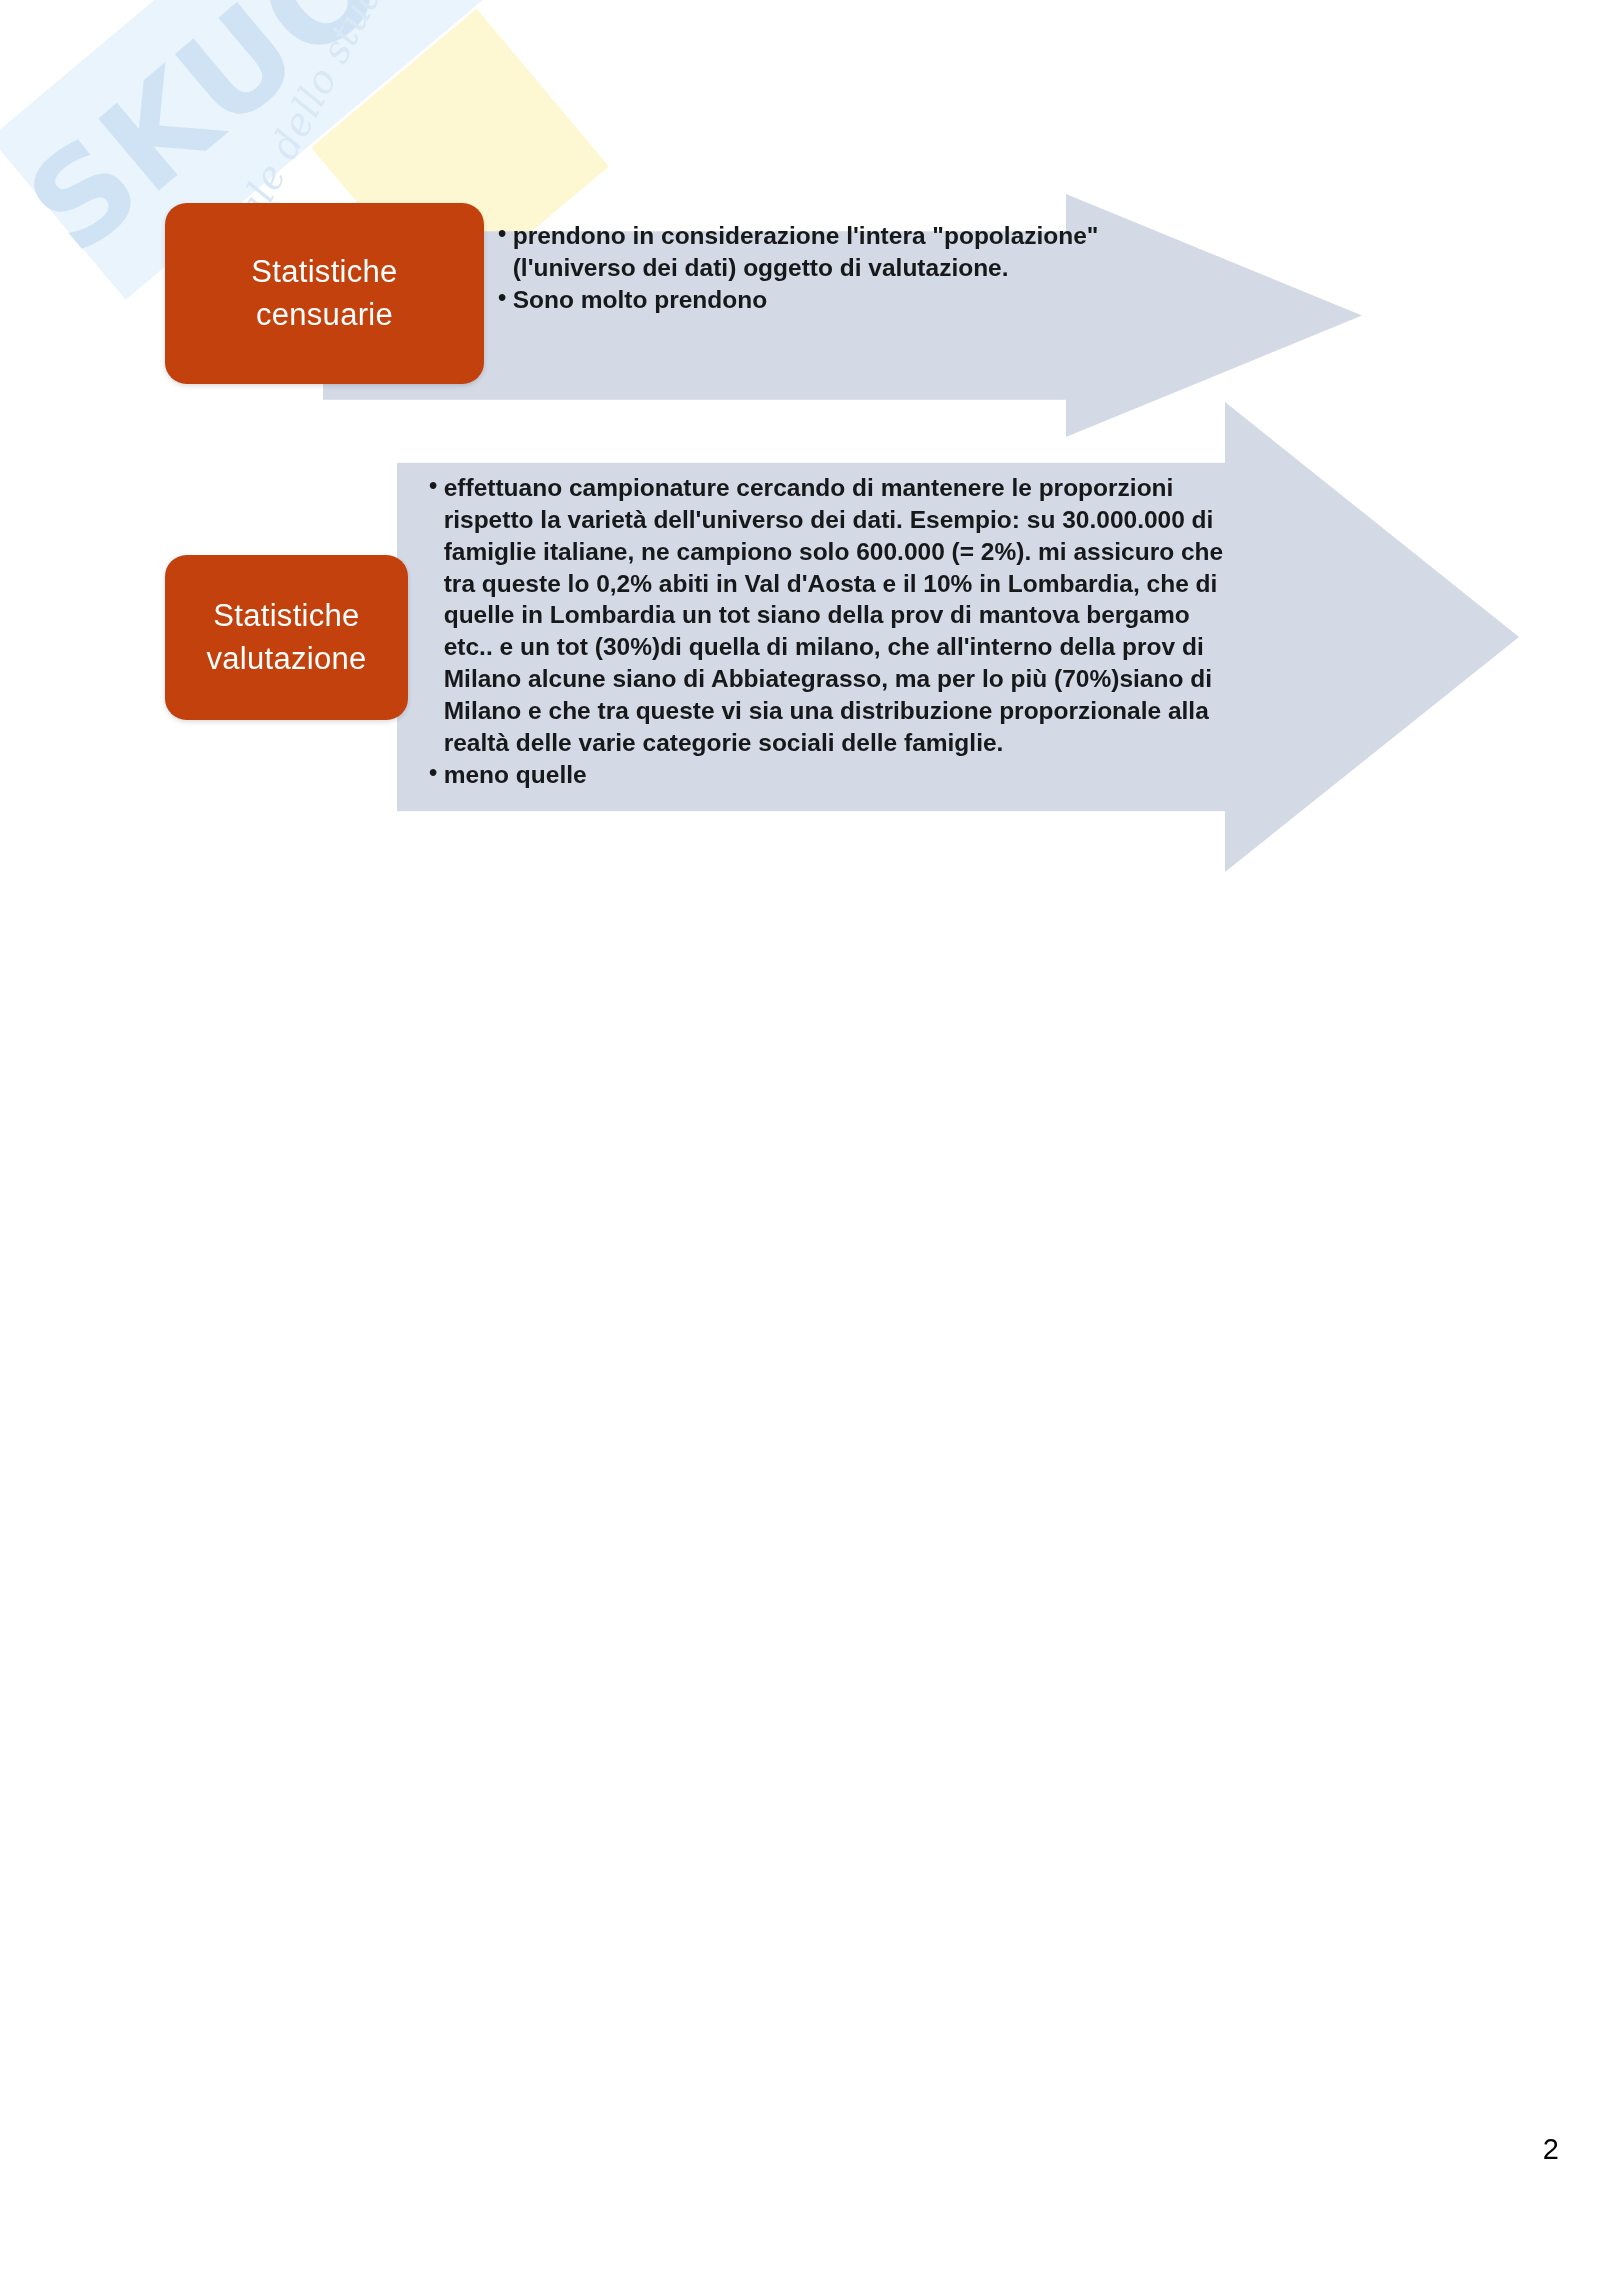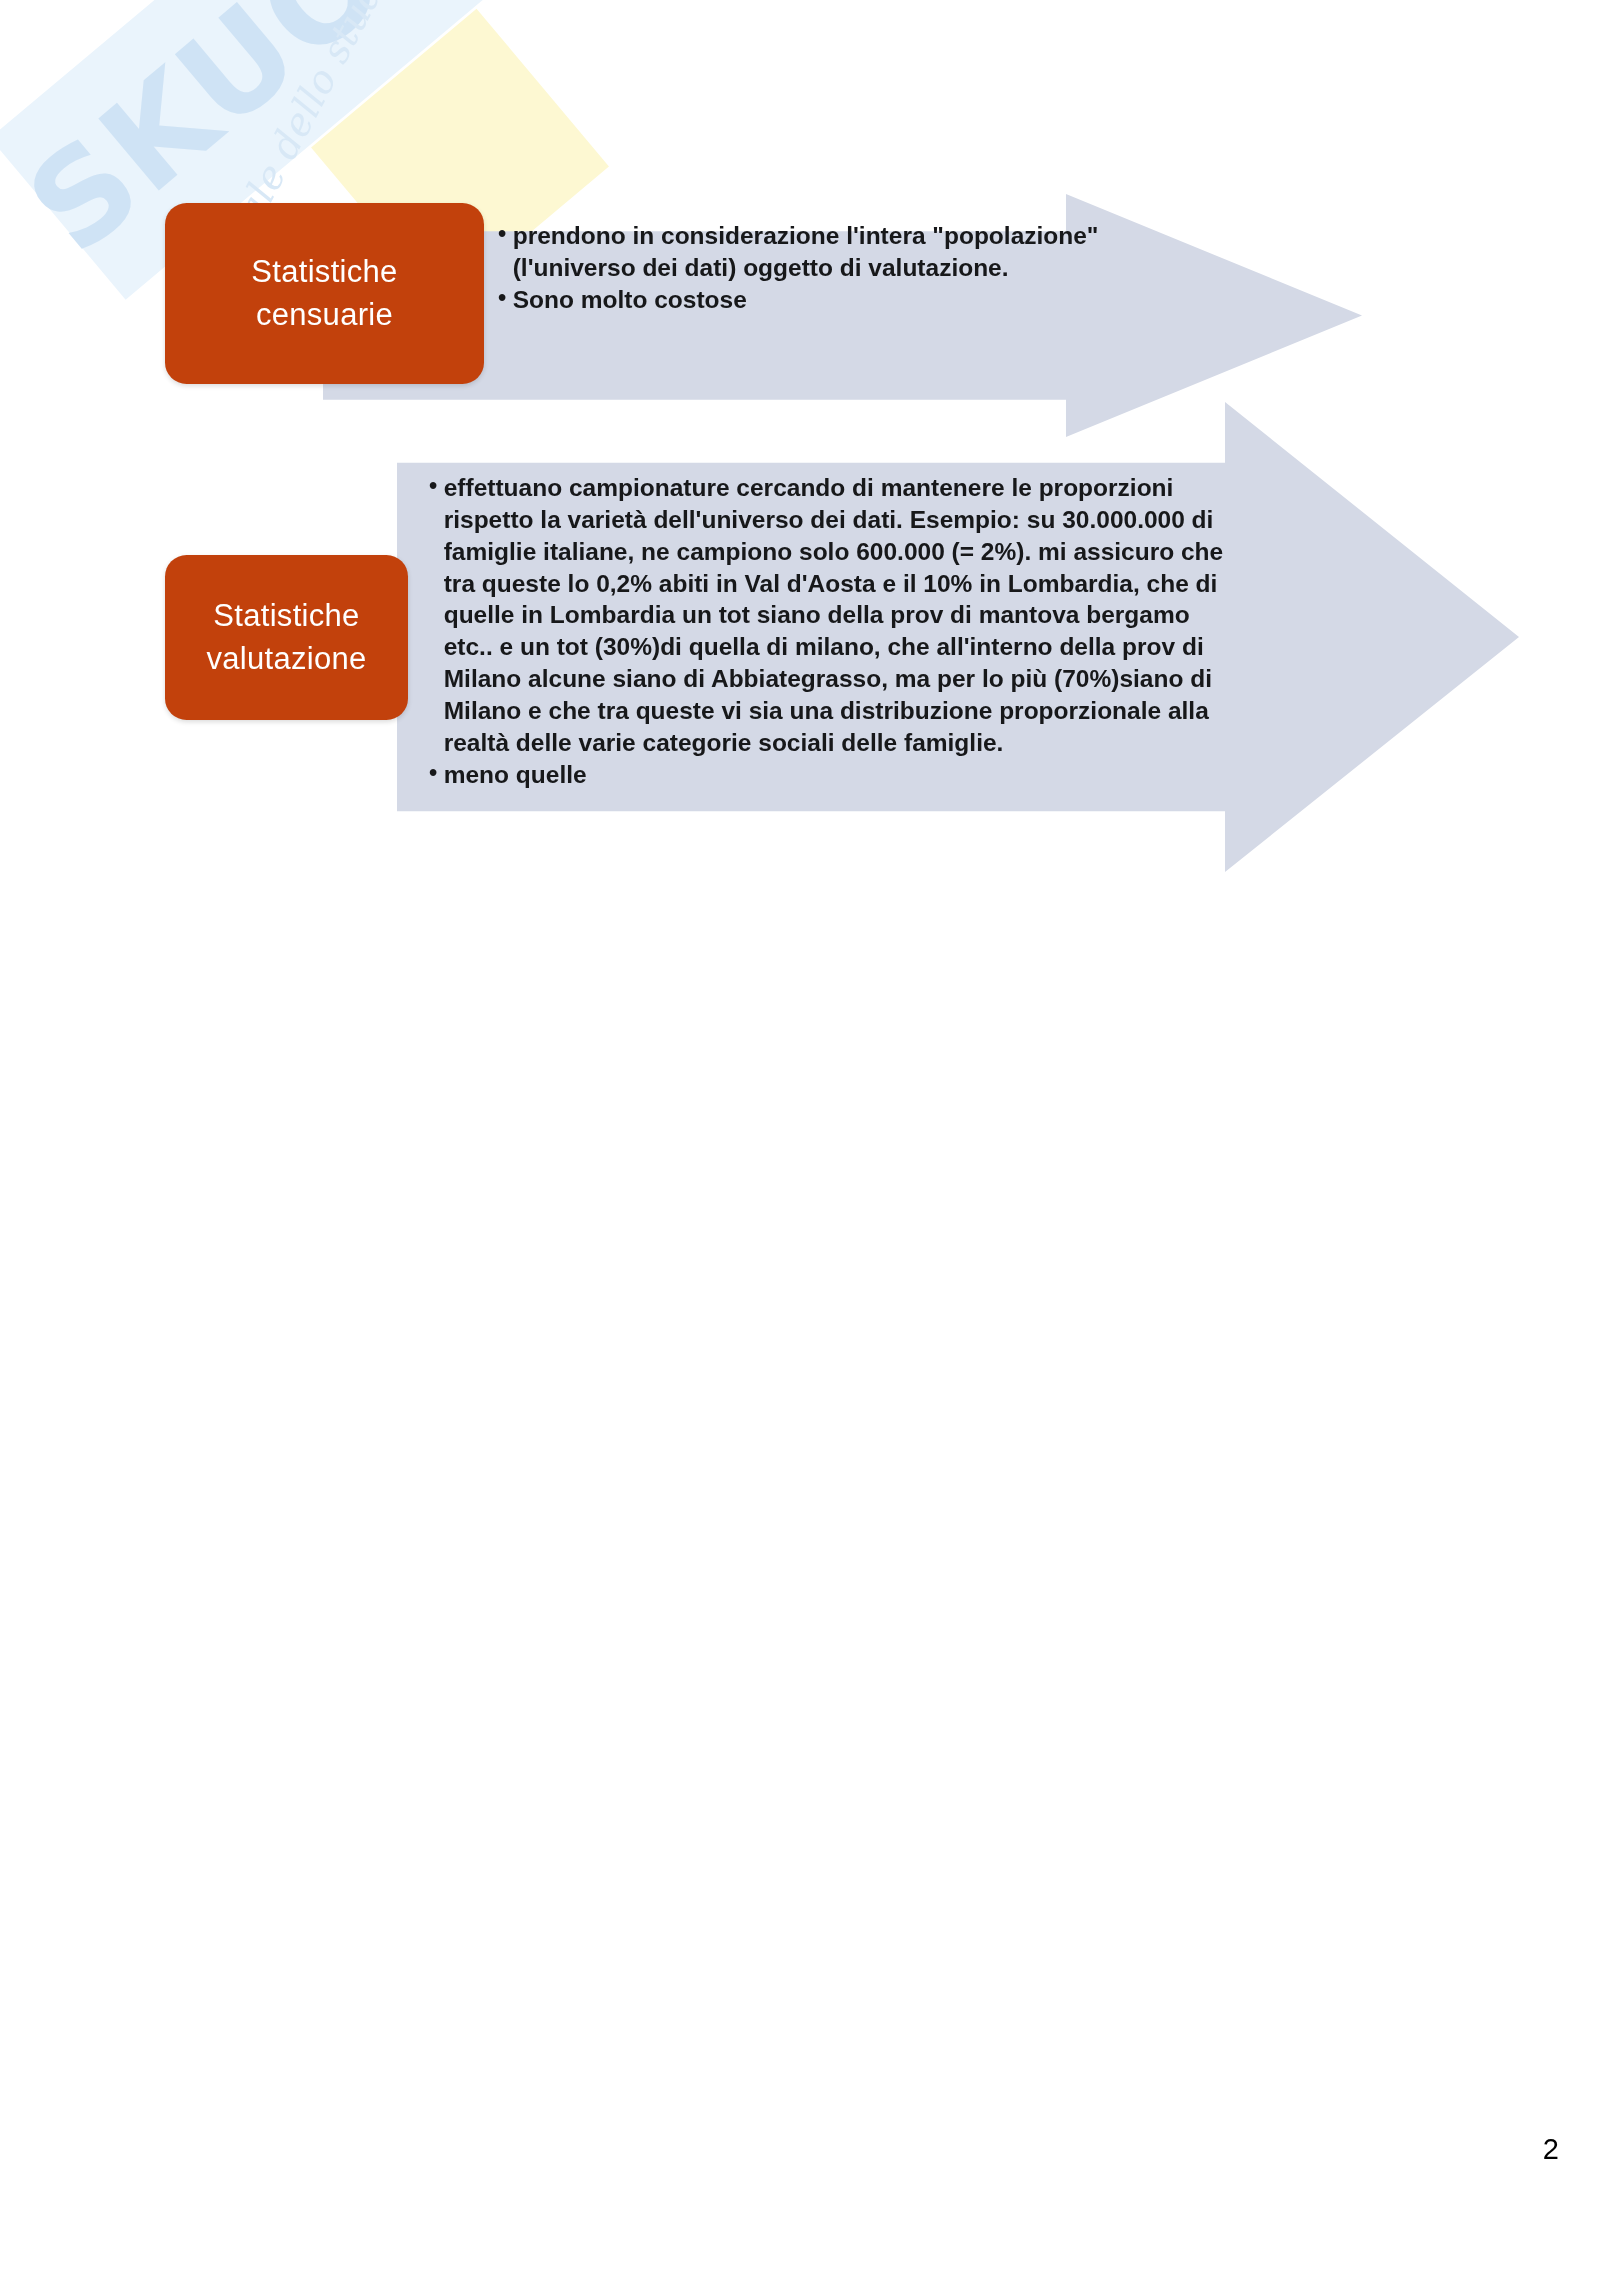--- a/index.html
+++ b/index.html
@@ -155,21 +155,21 @@
   </div>
 
   <div class="arrow-wrap" style="left:323px; top:194px; width:1039px; height:243px;">
     <svg class="arrow-shape" viewBox="0 0 1060 248" preserveAspectRatio="none">
       <polygon points="0,38 758,38 758,0 1060,124 758,248 758,210 0,210" fill="#d4d9e6"></polygon>
     </svg>
   </div>
   <div class="arrow-body-text" style="left:498px; top:220px; width:647px;">
     <ul>
       <li>prendono in considerazione l'intera "popolazione" (l'universo dei dati) oggetto di valutazione.</li>
-      <li>Sono molto costose</li>
+      <li>Sono molto prendono</li>
     </ul>
   </div>
   <div class="blue-box" style="left:165px; top:203px; width:319px; height:181px;">
     <div>
       <div>Statistiche</div>
       <div>censuarie</div>
     </div>
   </div>
 
   <div class="arrow-wrap" style="left:397px; top:402px; width:1122px; height:470px;">

